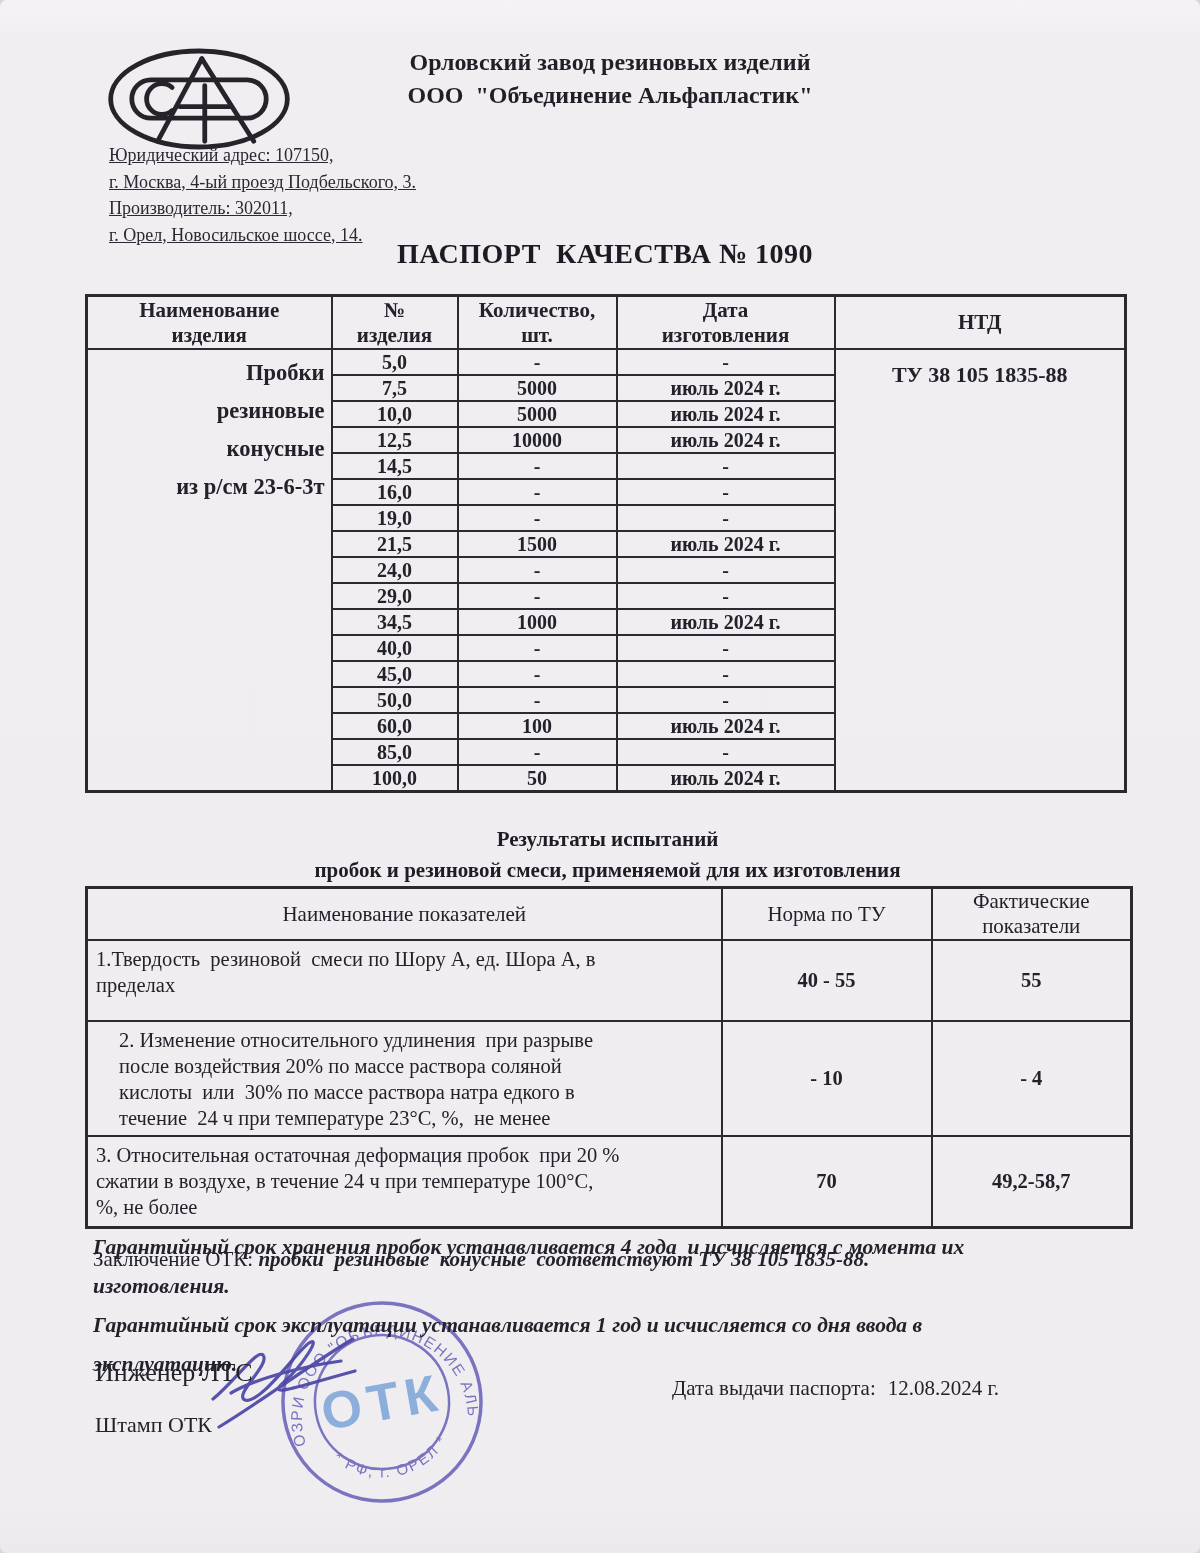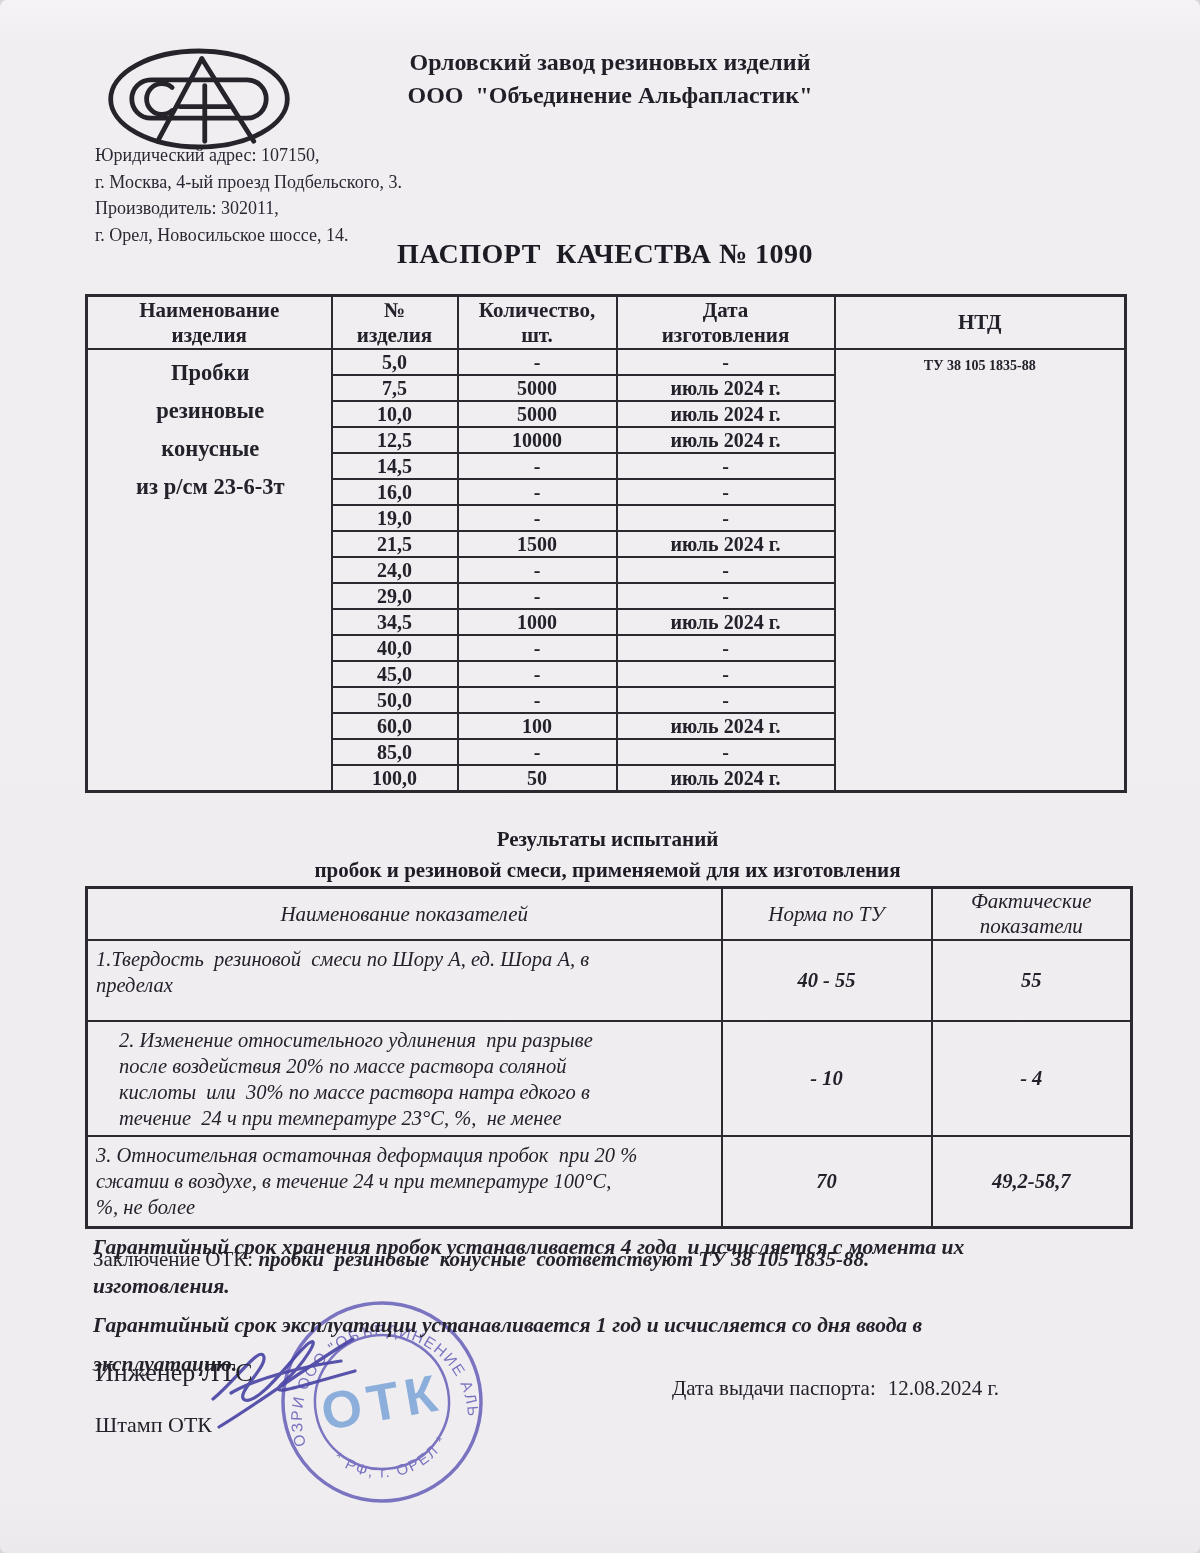--- a/index.html
+++ b/index.html
@@ -12,37 +12,37 @@
     color:#23212a;
     overflow:hidden;
     border-radius:7px;
   }
   .pre{white-space:pre-wrap;}
   .abs{position:absolute;}
 
   
   .logo-wrap{left:103px;top:44px;width:192px;height:110px;}
   .company{left:310px;top:46px;width:600px;text-align:center;font-weight:bold;font-size:24px;line-height:33px;color:#201e26;}
-  .address{left:95px;top:142px;font-size:18px;line-height:26.5px;color:#2a2832;}
+  .address{left:109px;top:142px;font-size:18px;line-height:26.5px;color:#2a2832;text-decoration:underline;}
   .doc-title{left:85px;top:238px;width:1040px;text-align:center;font-weight:bold;font-size:28px;letter-spacing:.5px;color:#1c1a22;}
 
   
   .t1-wrap{left:85px;top:294px;}
   table{border-collapse:collapse;table-layout:fixed;}
   .t1{width:1039px;border:3px solid #2c2a30;}
   .t1 th,.t1 td{border:2px solid #2c2a30;text-align:center;font-weight:bold;padding:0;overflow:hidden;}
   .t1 thead th{height:51px;font-size:21px;line-height:25px;vertical-align:middle;}
   .t1 tbody td{height:24px;font-size:20px;line-height:22px;vertical-align:middle;}
-  .t1 td.pname{vertical-align:top;text-align:center;padding:4px 6px 0 8px;font-size:22.5px;line-height:38px;}
-  .t1 td.ntd{vertical-align:top;padding-top:5px;font-size:14px;}
+  .t1 td.pname{vertical-align:top;text-align:right;padding:4px 6px 0 8px;font-size:22.5px;line-height:38px;}
+  .t1 td.ntd{vertical-align:top;padding-top:14px;font-size:22px;}
 
   
   .results-head{left:85px;top:824px;width:1045px;text-align:center;font-weight:bold;font-size:21px;line-height:31px;color:#1e1c24;}
   .t2-wrap{left:85px;top:886px;}
-  .t2{width:1045px;border:3px solid #2c2a30;font-style:italic;}
+  .t2{width:1045px;border:3px solid #2c2a30;}
   .t2 th,.t2 td{border:2px solid #2c2a30;padding:0;}
   .t2 thead th{height:50px;font-size:21px;font-weight:normal;text-align:center;vertical-align:middle;line-height:25px;}
   .t2 td.name{font-size:20.5px;line-height:26px;text-align:left;vertical-align:top;padding:5px 10px 4px 8px;font-weight:normal;}
   .t2 td.val{font-size:20.5px;text-align:center;vertical-align:middle;font-weight:bold;}
 
   .conclusion{left:93px;top:1245px;font-size:21px;line-height:28px;}
   .conclusion .c-val{font-weight:bold;font-style:italic;}
 
   .warranty{left:93px;top:1228px;width:1010px;font-size:21.5px;font-weight:bold;font-style:italic;line-height:39px;z-index:5;}
   .warranty p{margin:0;}

